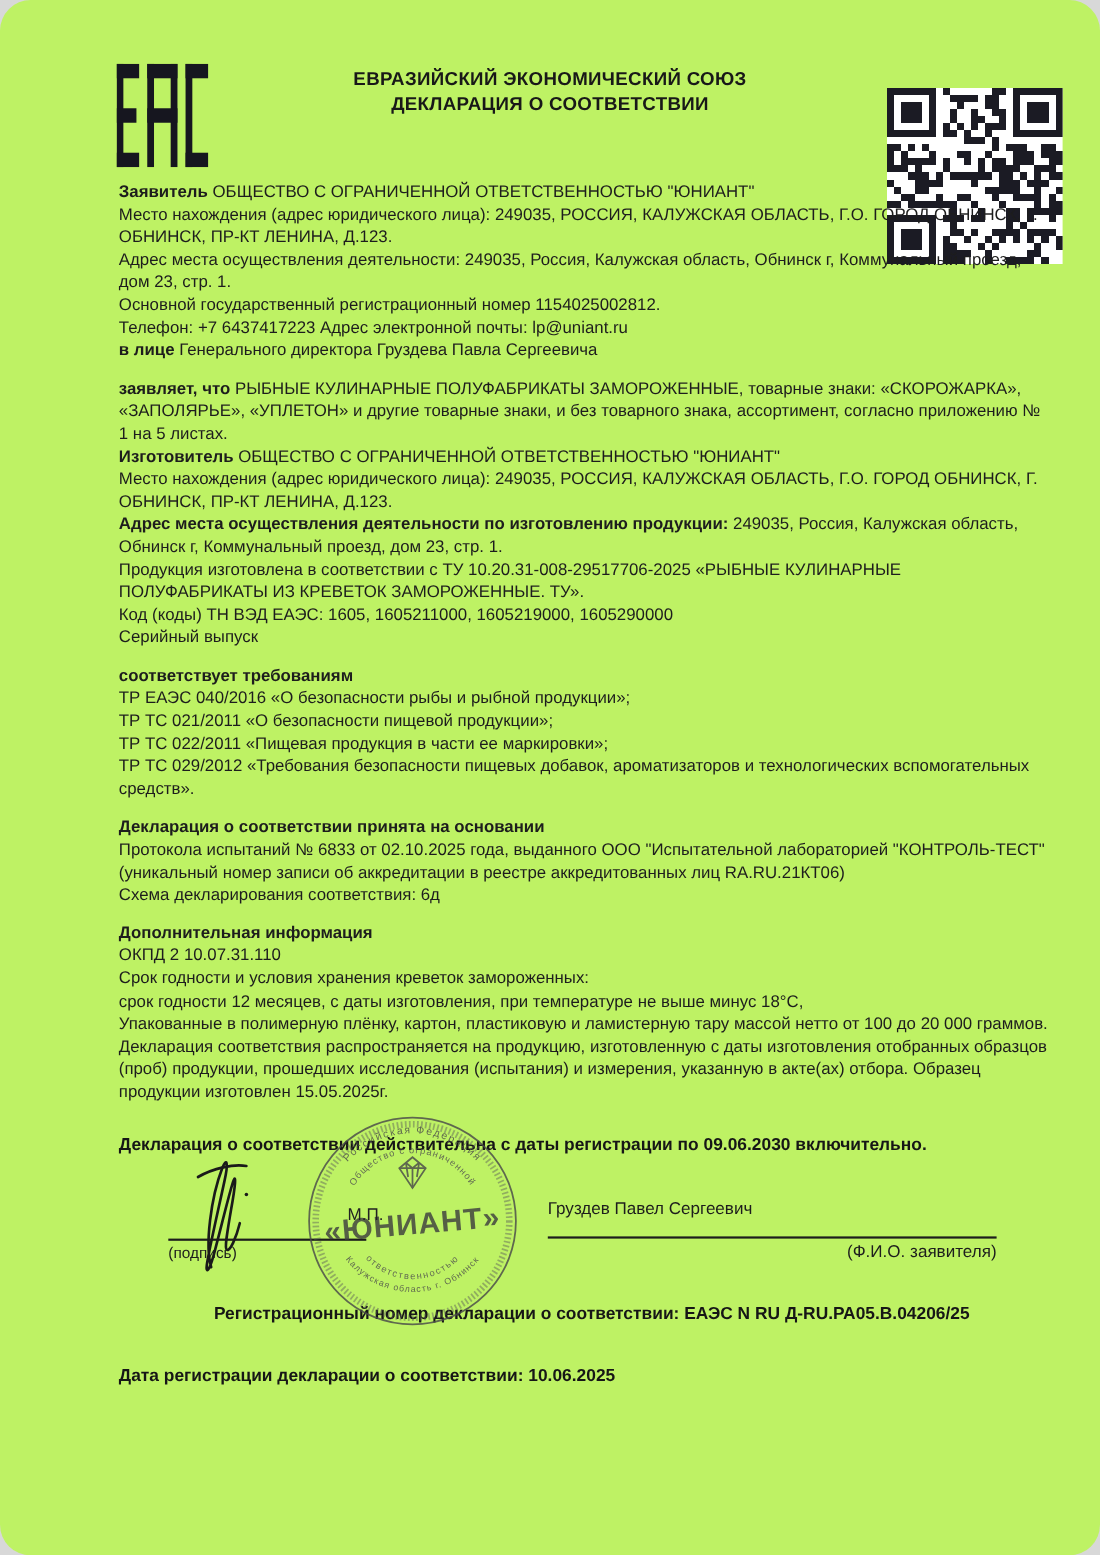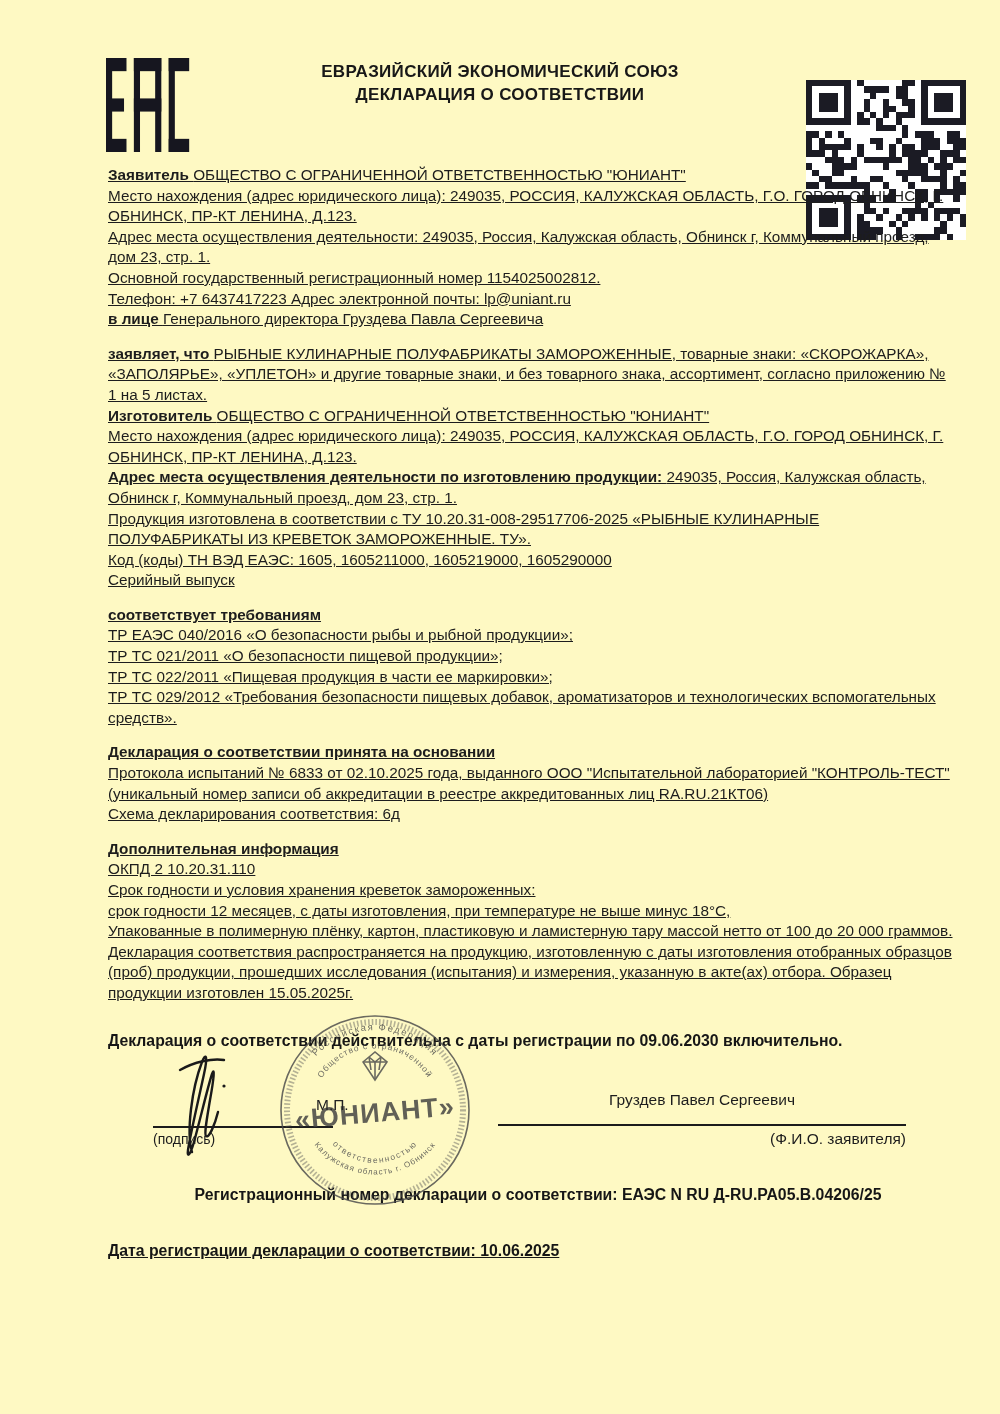--- a/index.html
+++ b/index.html
@@ -1,63 +1,64 @@
 <!DOCTYPE html>
 <html lang="ru"><head>
 <meta charset="utf-8">
 <style>
   html, body { margin:0; padding:0; background:#d8d8d8; }
   .page {
     position: relative;
     width: 1000px;
     height: 1414px;
     margin: 0 auto;
-    background: #fef9c3;
+    background: #bef264;
     font-family: "Liberation Sans", sans-serif;
     color: #1d1d1d;
     overflow: hidden;
+    border-radius: 28px;
   }
   
   .eac-logo { position:absolute; left:106px; top:58px; width:84px; height:94px; }
   .doc-title {
     position:absolute; left:230px; top:60px; width:540px;
     text-align:center; font-weight:bold; font-size:17px; line-height:23px;
     letter-spacing:.3px; color:#181818;
   }
   .qr { position:absolute; left:806px; top:80px; width:160px; height:160px; }
   .qr svg { width:100%; height:100%; shape-rendering:crispEdges; }
   
   .body-col {
     position:absolute; left:108px; top:165px; width:846px;
     font-size:15.3px; line-height:20.6px;
   }
-  .body-col p { margin:0;text-decoration:underline; }
+  .body-col p { margin:0; }
   .sec { margin-top:14px; }
   .sec:first-child { margin-top:0; }
   .b { font-weight:bold; }
   
   .validity {
     position:absolute; left:108px; top:1030px; width:755px;
     font-weight:bold; font-size:15.8px; line-height:22px; color:#161616;
   }
   .sig-line-left { position:absolute; left:153px; top:1126px; width:180px; border-top:2px solid #1c1c1c; }
   .sig-line-right { position:absolute; left:498px; top:1124px; width:408px; border-top:2px solid #1c1c1c; }
   .podpis-label { position:absolute; left:153px; top:1131px; width:180px; font-size:14px; }
-  .fio-name  { position:absolute; left:498px; top:1091px; width:408px; text-align:center; font-size:15.5px; }
+  .fio-name  { position:absolute; left:498px; top:1091px; width:408px; text-align:left; font-size:15.5px; }
   .fio-label { position:absolute; left:498px; top:1130px; width:408px; text-align:right; font-size:15.5px; }
   .mp-label  { position:absolute; left:316px; top:1096px; font-size:15.5px; color:#222; z-index:3; }
   .signature-svg { position:absolute; left:150px; top:1040px; width:120px; height:130px; z-index:2; }
   .stamp { position:absolute; left:275px; top:1010px; width:200px; height:200px; opacity:.82; z-index:1; }
   
   .reg-number, .reg-date {
     position:absolute; left:108px; width:860px;
     font-weight:bold; font-size:15.8px; color:#161616;
   }
   .reg-number { top:1186px;text-align:center; }
-  .reg-date  { top:1242px;text-decoration:underline; }
+  .reg-date  { top:1242px; }
 </style>
 </head>
 <body>
 
 <div class="page">
 
   <div class="eac-logo">
     <svg viewBox="0 0 205 100" width="84" height="94" preserveAspectRatio="none">
       <g fill="#16161f">
 
@@ -333,21 +334,21 @@
         <p><span>ТР ТС 022/2011 «Пищевая продукция в части ее маркировки»;</span></p>
         <p><span>ТР ТС 029/2012 «Требования безопасности пищевых добавок, ароматизаторов и технологических вспомогательных средств».</span></p>
       </div>
       <div class="sec">
         <p><span class="b">Декларация о соответствии принята на основании</span></p>
         <p><span>Протокола испытаний № 6833 от 02.10.2025 года, выданного ООО "Испытательной лабораторией "КОНТРОЛЬ-ТЕСТ" (уникальный номер записи об аккредитации в реестре аккредитованных лиц RA.RU.21КТ06)</span></p>
         <p><span>Схема декларирования соответствия: 6д</span></p>
       </div>
       <div class="sec">
         <p><span class="b">Дополнительная информация</span></p>
-        <p><span>ОКПД 2 10.20.31.110</span></p>
+        <p><span>ОКПД 2 10.07.31.110</span></p>
         <p><span>Срок годности и условия хранения креветок замороженных:</span></p>
         <p><span>срок годности 12 месяцев, с даты изготовления, при температуре не выше минус 18°С,</span></p>
         <p><span>Упакованные в полимерную плёнку, картон, пластиковую и ламистерную тару массой нетто от 100 до 20 000 граммов. Декларация соответствия распространяется на продукцию, изготовленную с даты изготовления отобранных образцов (проб) продукции, прошедших исследования (испытания) и измерения, указанную в акте(ах) отбора. Образец продукции изготовлен 15.05.2025г.</span></p>
       </div>
     </div>
 
   <div class="validity">Декларация о соответствии действительна с даты регистрации по 09.06.2030 включительно.</div>
 
   <svg class="signature-svg" viewBox="0 0 120 130">
     <g stroke="#1a1a1a" stroke-width="2.4" fill="none" stroke-linecap="round">

